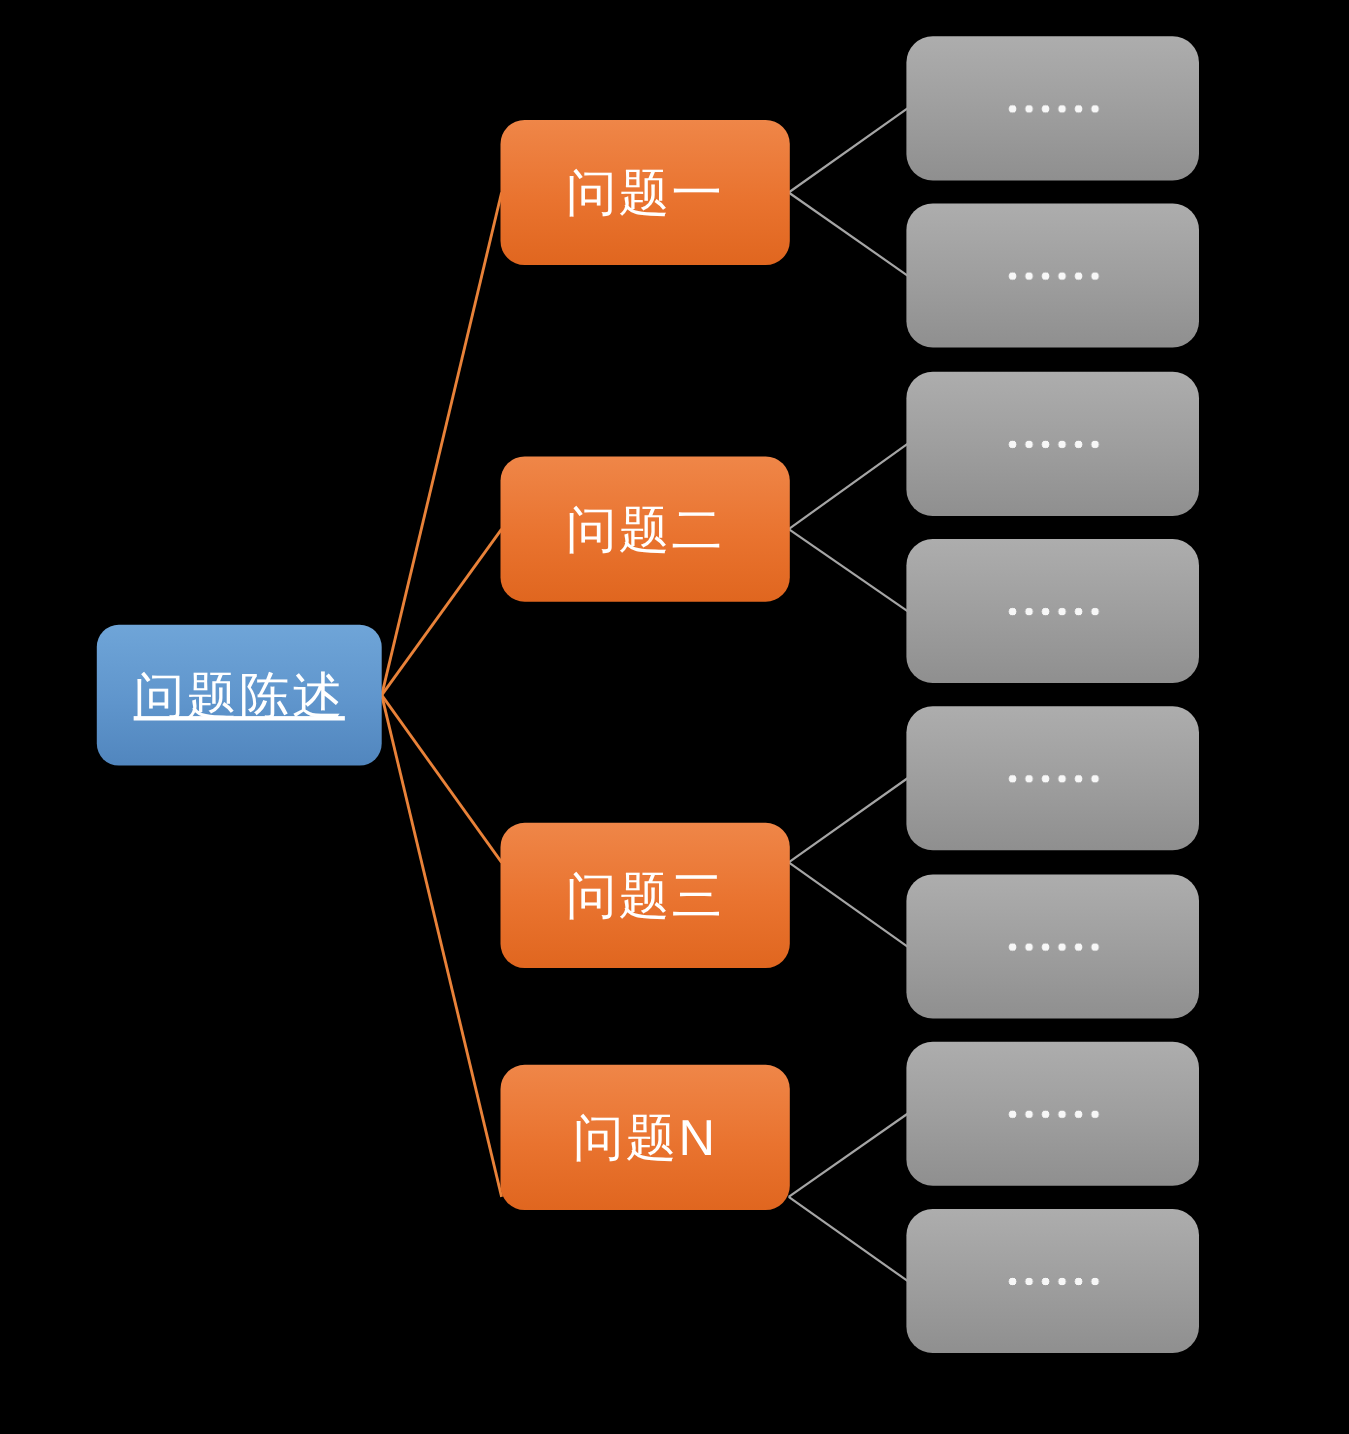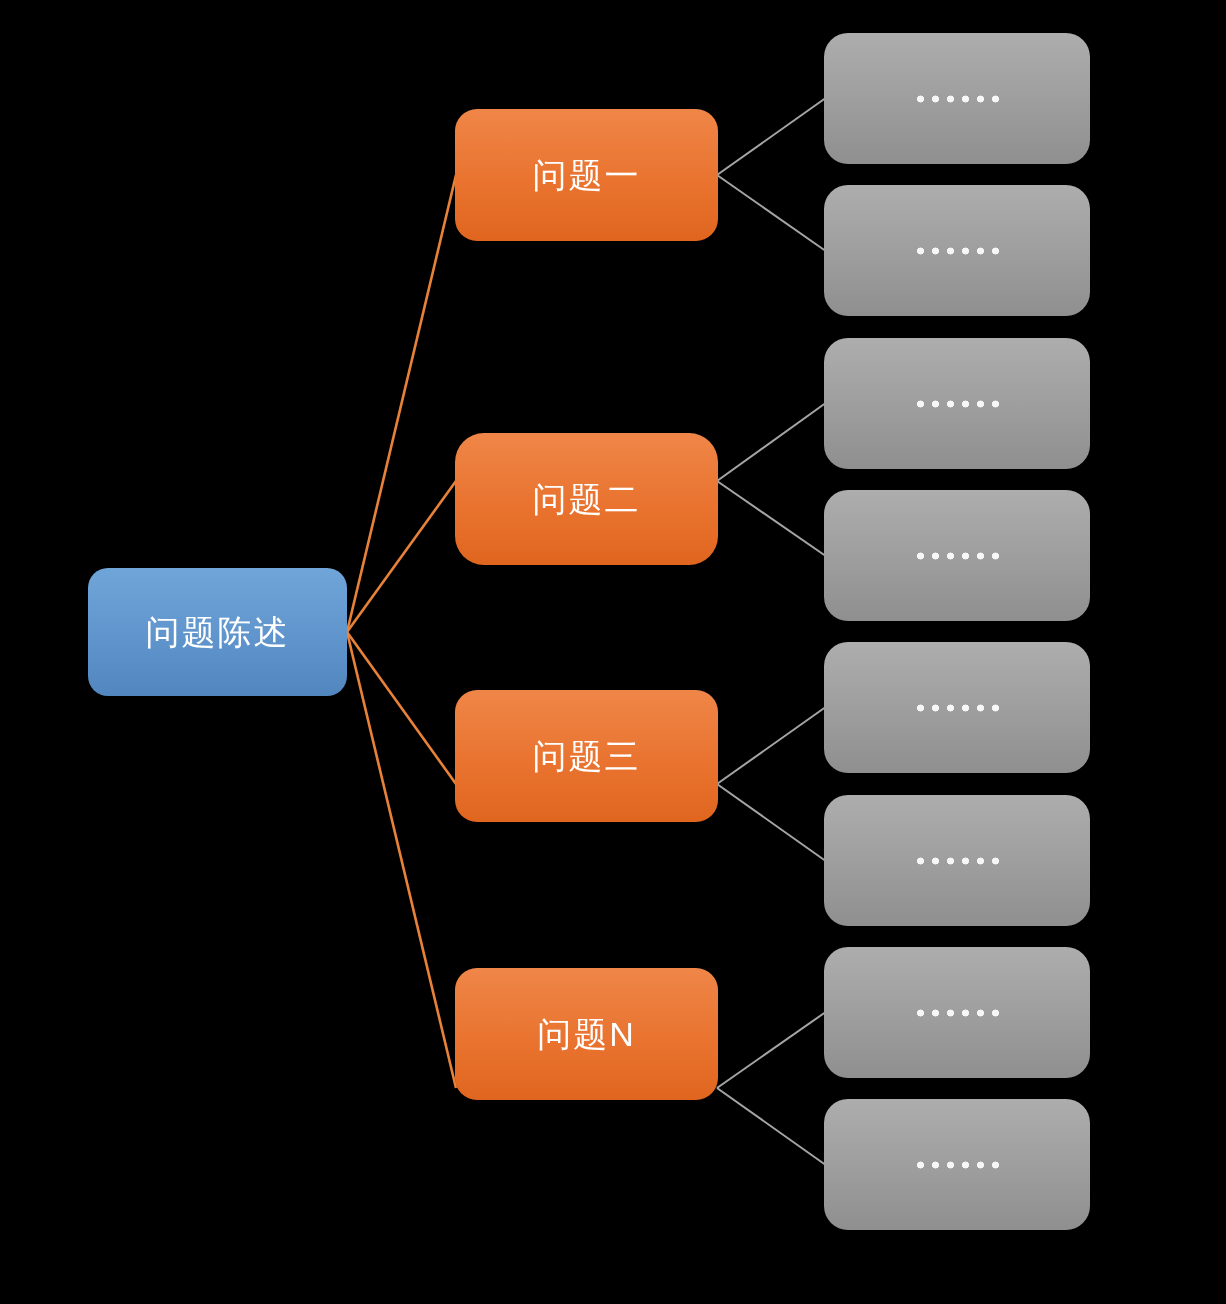--- a/index.html
+++ b/index.html
@@ -18,40 +18,41 @@
   }
   .node {
     position: absolute;
     display: flex;
     align-items: center;
     justify-content: center;
     color: #ffffff;
     box-sizing: border-box;
   }
   .node .node-label {
-    font-size: 34px;
+    font-size: 46px;
     line-height: 1;
     letter-spacing: 2px;
     white-space: nowrap;
   }
   .root {
     left: 88px; top: 568px;
     width: 259px; height: 128px;
     border-radius: 20px;
     background: linear-gradient(180deg, #6fa5d8 0%, #5f95cc 55%, #5186be 100%);
+    text-decoration: underline;
   }
   .branch {
     left: 455px;
     width: 263px; height: 132px;
     border-radius: 22px;
     background: linear-gradient(180deg, #ef8648 0%, #e9732f 55%, #e0661f 100%);
   }
   .b0 { top: 109px; }
-  .b1 { top: 433px; border-radius: 29px; }
-  .b2 { top: 690px; }
+  .b1 { top: 415px; }
+  .b2 { top: 748px; }
   .b3 { top: 968px; }
   .leaf {
     left: 824px;
     width: 266px; height: 131px;
     border-radius: 24px;
     background: linear-gradient(180deg, #adadad 0%, #9d9d9d 55%, #8f8f8f 100%);
   }
   .l0 { top: 33px; }
   .l1 { top: 185px; }
   .l2 { top: 338px; }

